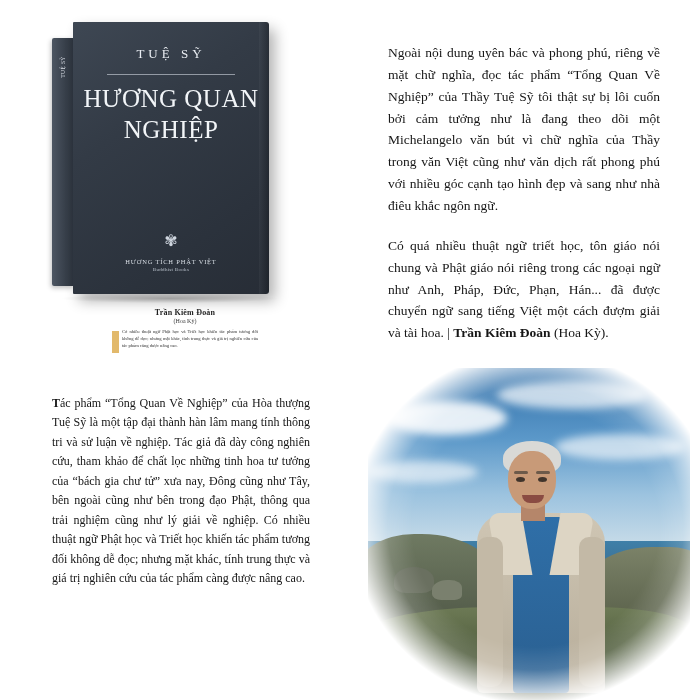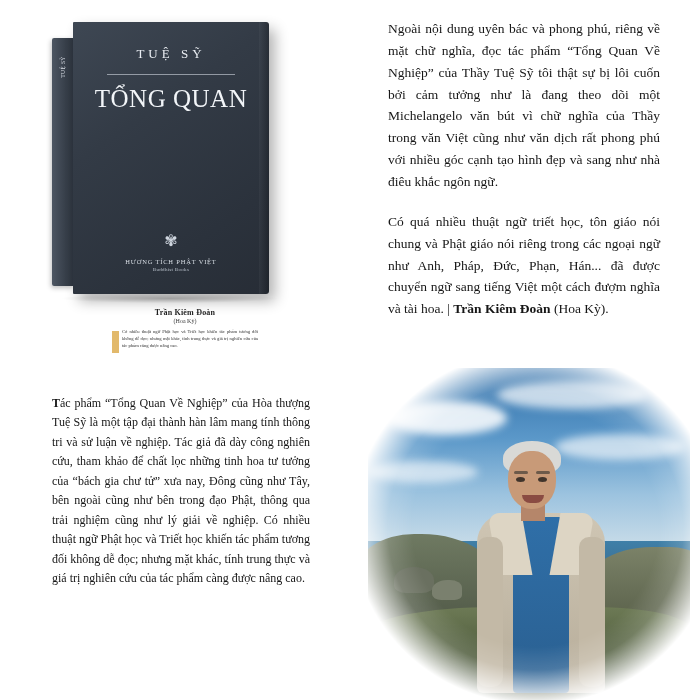--- a/index.html
+++ b/index.html
@@ -199,21 +199,21 @@
     line-height: 1.62;
     text-align: justify;
     color: #161616;
   }
   .left-para .dropstart { font-weight: bold; }
 
   
   .right-col {
     position: absolute;
     left: 388px;
-    top: 18px;
+    top: 42px;
     width: 272px;
   }
   .right-para {
     font-size: 13.5px;
     line-height: 1.62;
     text-align: justify;
     color: #161616;
     margin: 0 0 18px 0;
   }
   .right-para b { font-weight: bold; }
@@ -350,21 +350,22 @@
   <div class="left-col">
 
     <div class="book-wrap">
       <div class="book-spine">
         <div class="spine-text">TUỆ SỸ</div>
       </div>
       <div class="book-front">
         <div class="cover-author">TUỆ SỸ</div>
         <div class="cover-rule"></div>
         <div class="cover-title">
-          <div class="l1">TỔNG QUAN</div>
+          <div class="l1">HƯƠNG QUAN</div>
+          <div class="l3">NGHIỆP</div>
         </div>
         <div class="cover-emblem">✾</div>
         <div class="cover-pub">
           <span>HƯƠNG TÍCH PHẬT VIỆT</span>
           <span class="sub">Buddhist Books</span>
         </div>
       </div>
       <div class="book-shadow"></div>
     </div>
 
@@ -375,21 +376,21 @@
     </div>
 
     <div class="left-para">
       <span class="dropstart">T</span><span>ác phẩm “Tổng Quan Về Nghiệp” của Hòa thượng Tuệ Sỹ là một tập đại thành hàn lâm mang tính thông tri và sử luận về nghiệp. Tác giả đã dày công nghiên cứu, tham khảo để chất lọc những tinh hoa tư tưởng của “bách gia chư tử” xưa nay, Đông cũng như Tây, bên ngoài cũng như bên trong đạo Phật, thông qua trải nghiệm cũng như lý giải về nghiệp. Có nhiều thuật ngữ Phật học và Triết học khiến tác phẩm tương đối không dễ đọc; nhưng mặt khác, tính trung thực và giá trị nghiên cứu của tác phẩm càng được nâng cao.</span>
     </div>
   </div>
 
   <div class="right-col">
     <p class="right-para">Ngoài nội dung uyên bác và phong phú, riêng về mặt chữ nghĩa, đọc tác phẩm “Tổng Quan Về Nghiệp” của Thầy Tuệ Sỹ tôi thật sự bị lôi cuốn bởi cảm tưởng như là đang theo dõi một Michelangelo văn bút vì chữ nghĩa của Thầy trong văn Việt cũng như văn dịch rất phong phú với nhiều góc cạnh tạo hình đẹp và sang như nhà điêu khắc ngôn ngữ.</p>
     <p class="right-para">
-      <span>Có quá nhiều thuật ngữ triết học, tôn giáo nói chung và Phật giáo nói riêng trong các ngoại ngữ như Anh, Pháp, Đức, Phạn, Hán... đã được chuyển ngữ sang tiếng Việt một cách đượm nghĩa và tài hoa. | </span><b>Trần Kiêm Đoàn</b>
+      <span>Có quá nhiều thuật ngữ triết học, tôn giáo nói chung và Phật giáo nói riêng trong các ngoại ngữ như Anh, Pháp, Đức, Phạn, Hán... đã được chuyển ngữ sang tiếng Việt một cách đượm giải và tài hoa. | </span><b>Trần Kiêm Đoàn</b>
       <span>(Hoa Kỳ).</span>
     </p>
   </div>
 
   <div class="photo-wrap">
     <div class="photo">
       <div class="ph-sky"></div>
       <div class="ph-cloud ph-c1"></div>
       <div class="ph-cloud ph-c2"></div>
       <div class="ph-cloud ph-c3"></div>

